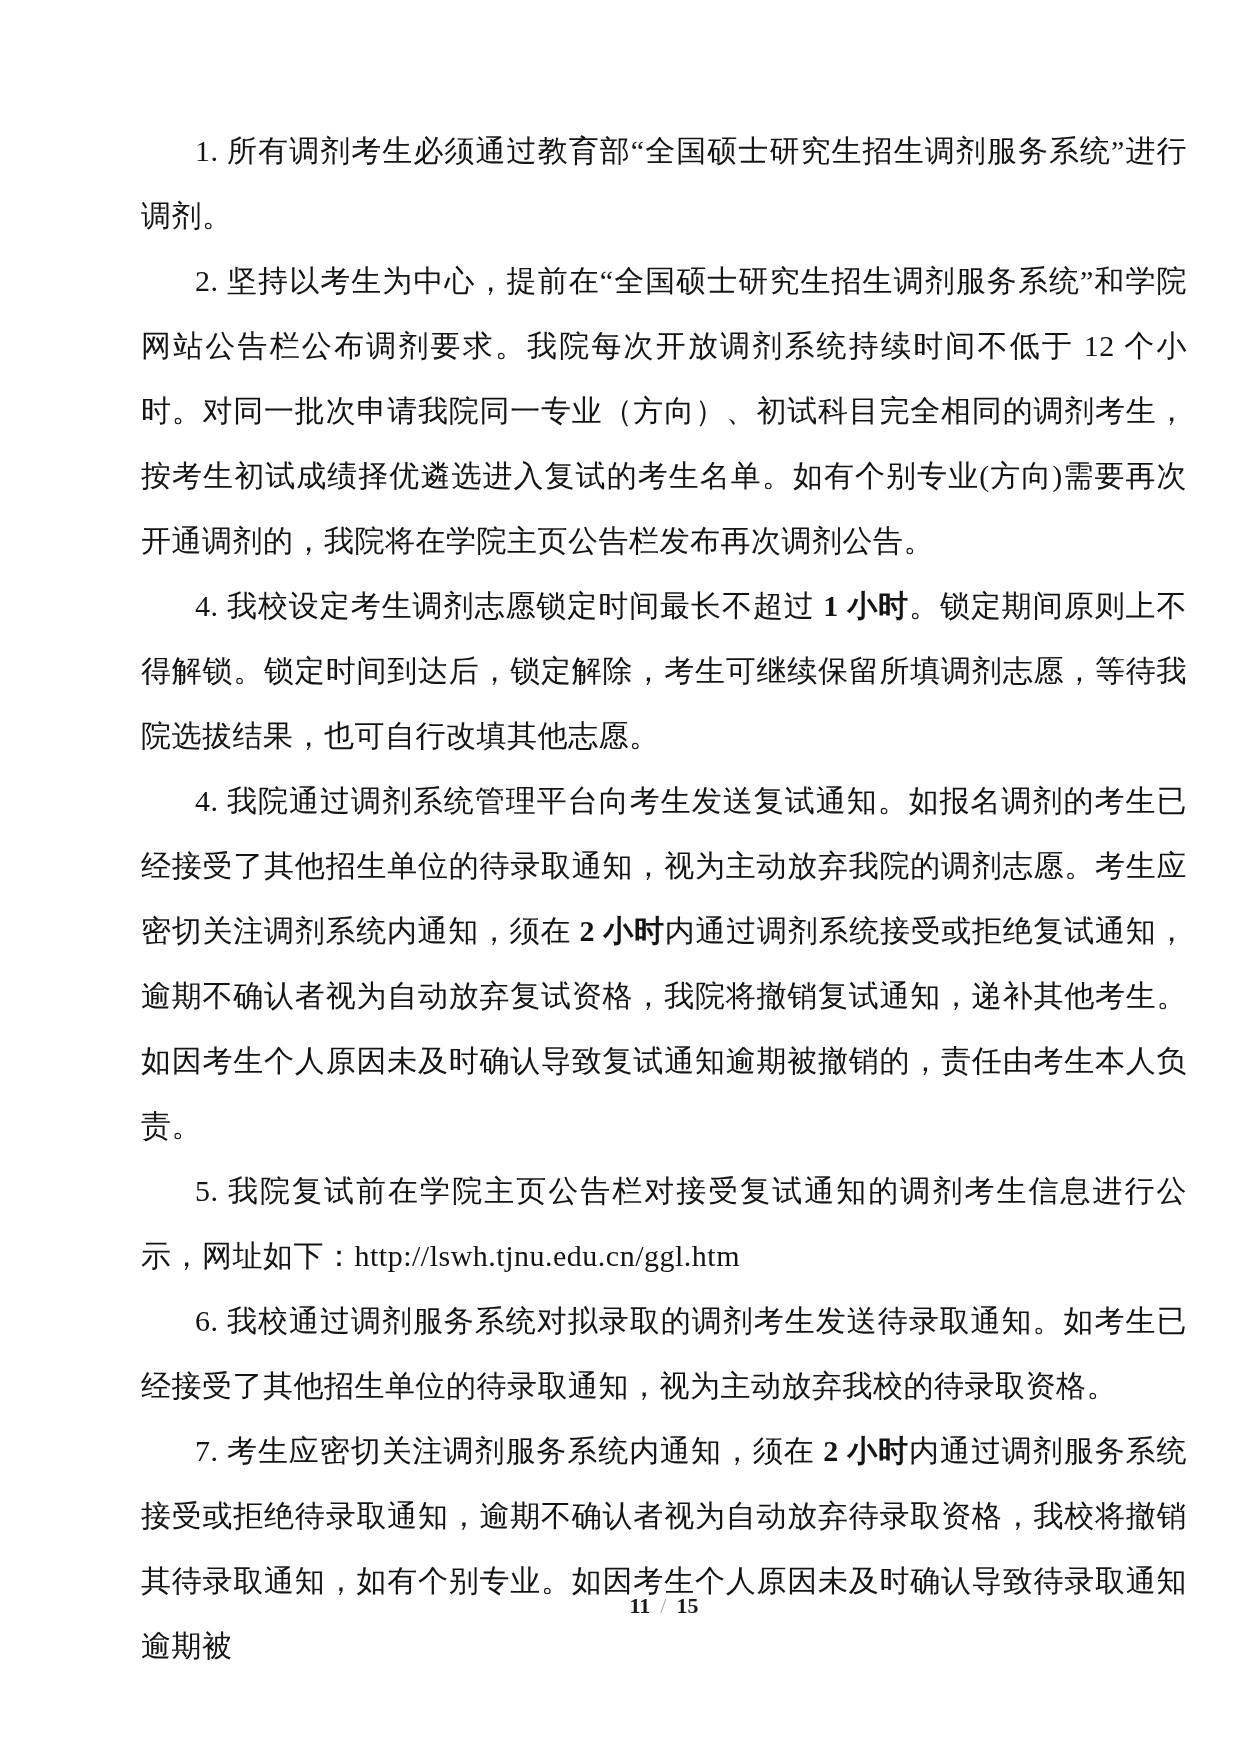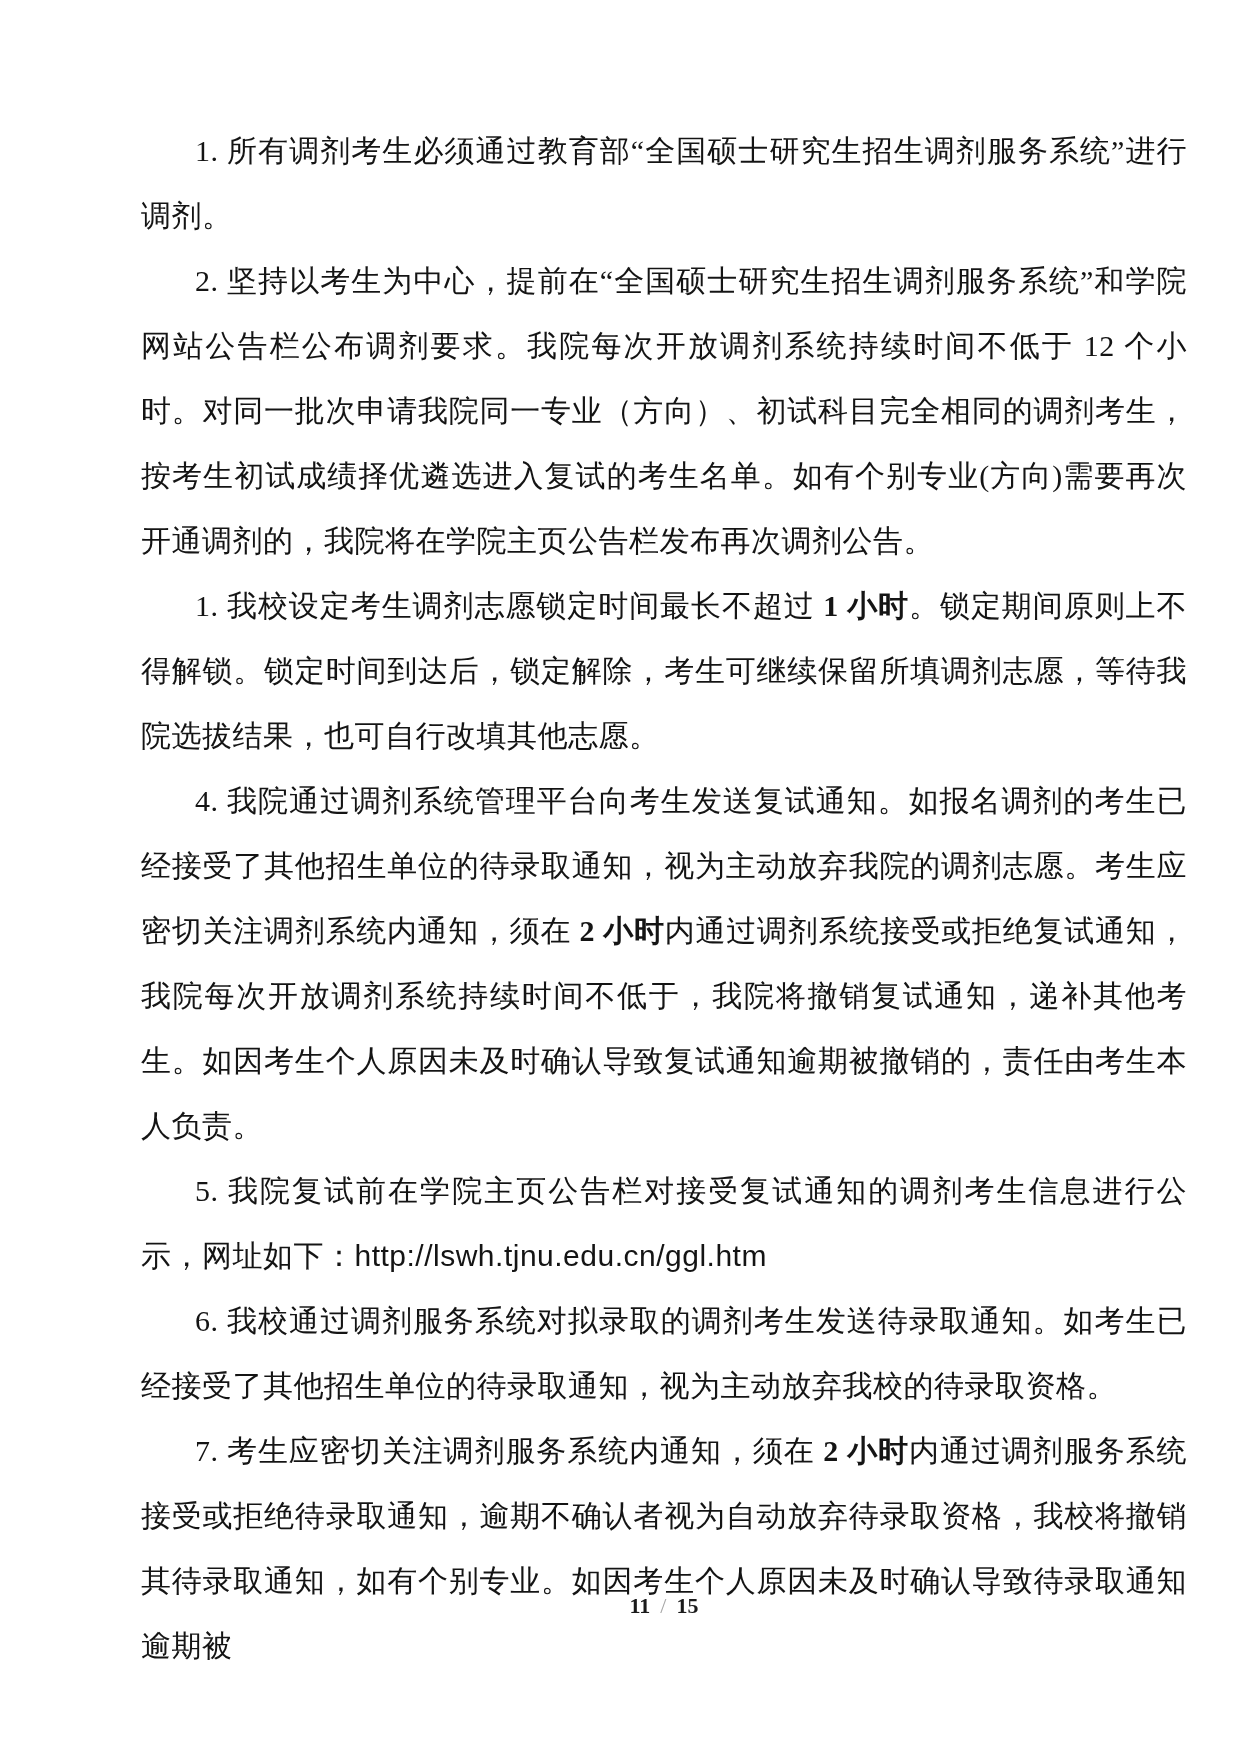--- a/index.html
+++ b/index.html
@@ -29,21 +29,21 @@
   }
   .para {
     margin: 0;
     padding: 0;
     text-indent: 1.8em;
   }
   .para b {
     font-weight: bold;
   }
   .url {
-    font-family: Liberation Sans, sans-serif;
+    font-family: Liberation Serif, serif;
     white-space: nowrap;
   }
   .footer {
     position: absolute;
     left: 0;
     top: 1592px;
     width: 1240px;
     text-align: center;
     font-size: 22px;
     line-height: 28px;
@@ -60,23 +60,23 @@
 <body>
 
 <div class="page">
 
   <div class="doc-body">
 
     <p class="para">1. 所有调剂考生必须通过教育部“全国硕士研究生招生调剂服务系统”进行调剂。</p>
 
     <p class="para">2. 坚持以考生为中心，提前在“全国硕士研究生招生调剂服务系统”和学院网站公告栏公布调剂要求。我院每次开放调剂系统持续时间不低于 12 个小时。对同一批次申请我院同一专业（方向）、初试科目完全相同的调剂考生，按考生初试成绩择优遴选进入复试的考生名单。如有个别专业(方向)需要再次开通调剂的，我院将在学院主页公告栏发布再次调剂公告。</p>
 
-    <p class="para"><span>1. 我校设定考生调剂志愿锁定时间最长不超过 </span><b>1 小时</b><span>。锁定期间原则上不得解锁。锁定时间到达后，锁定解除，考生可继续保留所填调剂志愿，等待我院选拔结果，也可自行改填其他志愿。</span></p>
+    <p class="para"><span>4. 我校设定考生调剂志愿锁定时间最长不超过 </span><b>1 小时</b><span>。锁定期间原则上不得解锁。锁定时间到达后，锁定解除，考生可继续保留所填调剂志愿，等待我院选拔结果，也可自行改填其他志愿。</span></p>
 
-    <p class="para"><span>4. 我院通过调剂系统管理平台向考生发送复试通知。如报名调剂的考生已经接受了其他招生单位的待录取通知，视为主动放弃我院的调剂志愿。考生应密切关注调剂系统内通知，须在 </span><b>2 小时</b><span>内通过调剂系统接受或拒绝复试通知，我院每次开放调剂系统持续时间不低于，我院将撤销复试通知，递补其他考生。如因考生个人原因未及时确认导致复试通知逾期被撤销的，责任由考生本人负责。</span></p>
+    <p class="para"><span>4. 我院通过调剂系统管理平台向考生发送复试通知。如报名调剂的考生已经接受了其他招生单位的待录取通知，视为主动放弃我院的调剂志愿。考生应密切关注调剂系统内通知，须在 </span><b>2 小时</b><span>内通过调剂系统接受或拒绝复试通知，逾期不确认者视为自动放弃复试资格，我院将撤销复试通知，递补其他考生。如因考生个人原因未及时确认导致复试通知逾期被撤销的，责任由考生本人负责。</span></p>
 
     <p class="para"><span>5. 我院复试前在学院主页公告栏对接受复试通知的调剂考生信息进行公示，网址如下：</span><span class="url">http://lswh.tjnu.edu.cn/ggl.htm</span></p>
 
     <p class="para">6. 我校通过调剂服务系统对拟录取的调剂考生发送待录取通知。如考生已经接受了其他招生单位的待录取通知，视为主动放弃我校的待录取资格。</p>
 
     <p class="para"><span>7. 考生应密切关注调剂服务系统内通知，须在 </span><b>2 小时</b><span>内通过调剂服务系统接受或拒绝待录取通知，逾期不确认者视为自动放弃待录取资格，我校将撤销其待录取通知，如有个别专业。如因考生个人原因未及时确认导致待录取通知逾期被</span></p>
 
   </div>
 
   <div class="footer"><span>11</span><span class="slash">/</span><span>15</span></div>

